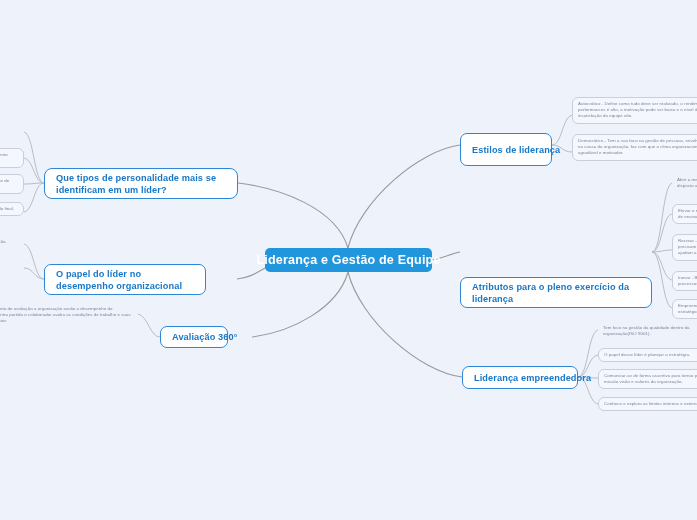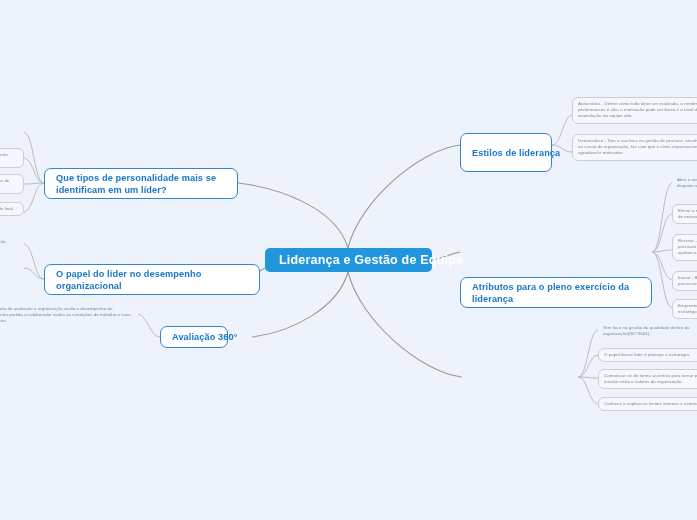--- a/index.html
+++ b/index.html
@@ -46,20 +46,21 @@
   .root-node {
     position: absolute;
     background: #2196dd;
     color: #ffffff;
     font-weight: bold;
     font-size: 12.5px;
     letter-spacing: 0.2px;
     border-radius: 5px;
     display: flex;
     align-items: center;
+    justify-content: center;
     white-space: nowrap;
     box-sizing: border-box;
     padding: 0 14px;
   }
 
   
   .topic-node {
     position: absolute;
     background: #ffffff;
     border: 1.6px solid #2d86d6;
@@ -136,34 +137,37 @@
     <path class="twig" d="M 44 279 C 34 279 34 246 24 244"></path>
     <path class="twig" d="M 44 279 C 34 279 34 268 24 268"></path>
 
     <path class="twig" d="M 160 337 C 150 337 148 316 138 314"></path>
   </svg>
 
   <div class="root-node" style="left:265px; top:248px; width:167px; height:24px;">
     <span>Liderança e Gestão de Equipe</span>
   </div>
 
-  <div class="topic-node single" style="left:460px; top:133px; width:92px; height:39px;">
+  <div class="topic-node single" style="left:460px; top:133px; width:92px; height:33px;">
     <span>Estilos de liderança</span>
   </div>
 
   <div class="topic-node" style="left:460px; top:237px; width:192px; height:31px;margin-top:40px;">
     <span>Atributos para o pleno exercício da liderança</span>
   </div>
 
-
-  <div class="topic-node" style="left:44px; top:168px; width:194px; height:31px;">
+  <div class="topic-node single" style="left:462px; top:366px; width:116px; height:23px;">
+    <span>Liderança empreendedora</span>
+  </div>
+
+  <div class="topic-node" style="left:44px; top:168px; width:194px; height:31px;border-radius:8px;">
     <span>Que tipos de personalidade mais se identificam em um líder?</span>
   </div>
 
-  <div class="topic-node" style="left:44px; top:264px; width:216px; height:31px;">
+  <div class="topic-node" style="left:44px; top:264px; width:162px; height:31px;">
     <span>O papel do líder no desempenho organizacional</span>
   </div>
 
   <div class="topic-node single" style="left:160px; top:326px; width:68px; height:22px;">
     <span>Avaliação 360°</span>
   </div>
 
   <div class="leaf-node" style="left:572px; top:97px; width:155px;">
     <span>Autocrático - Define como tudo deve ser realizado, o rendimento nas performances é alto, a motivação pode ser baixa e o nível de insatisfação da equipe alto.</span>
   </div>

